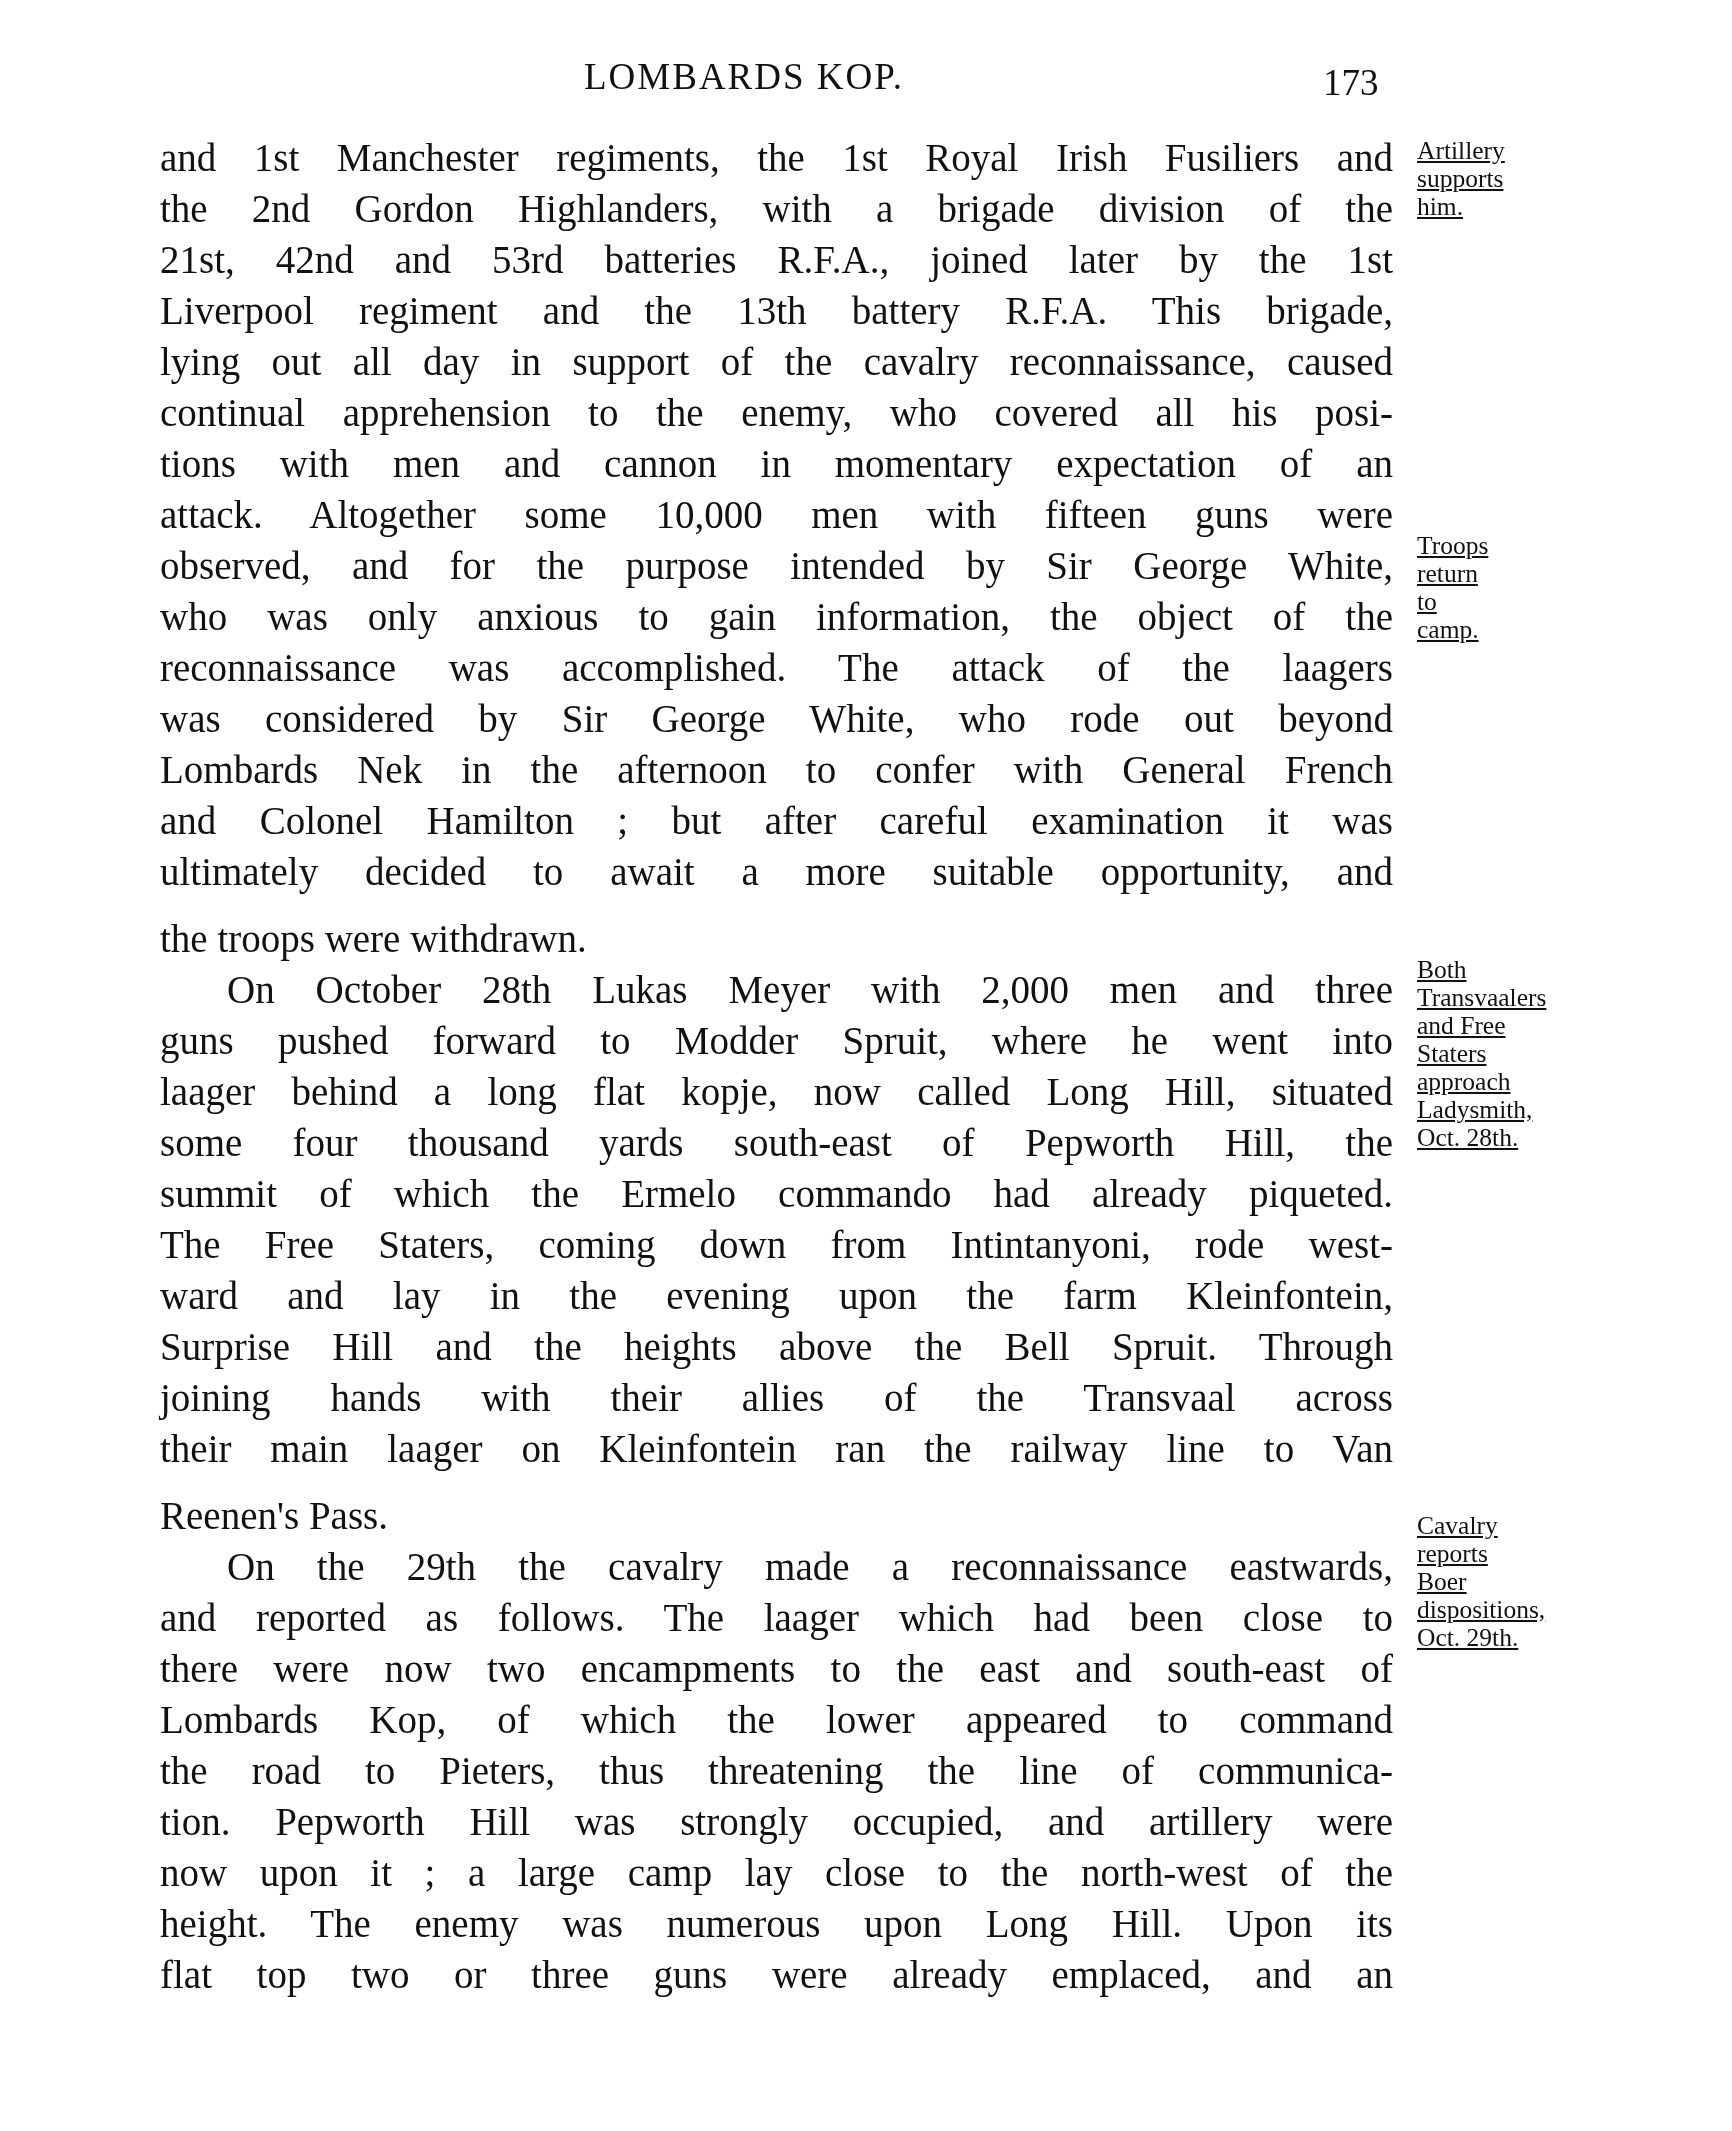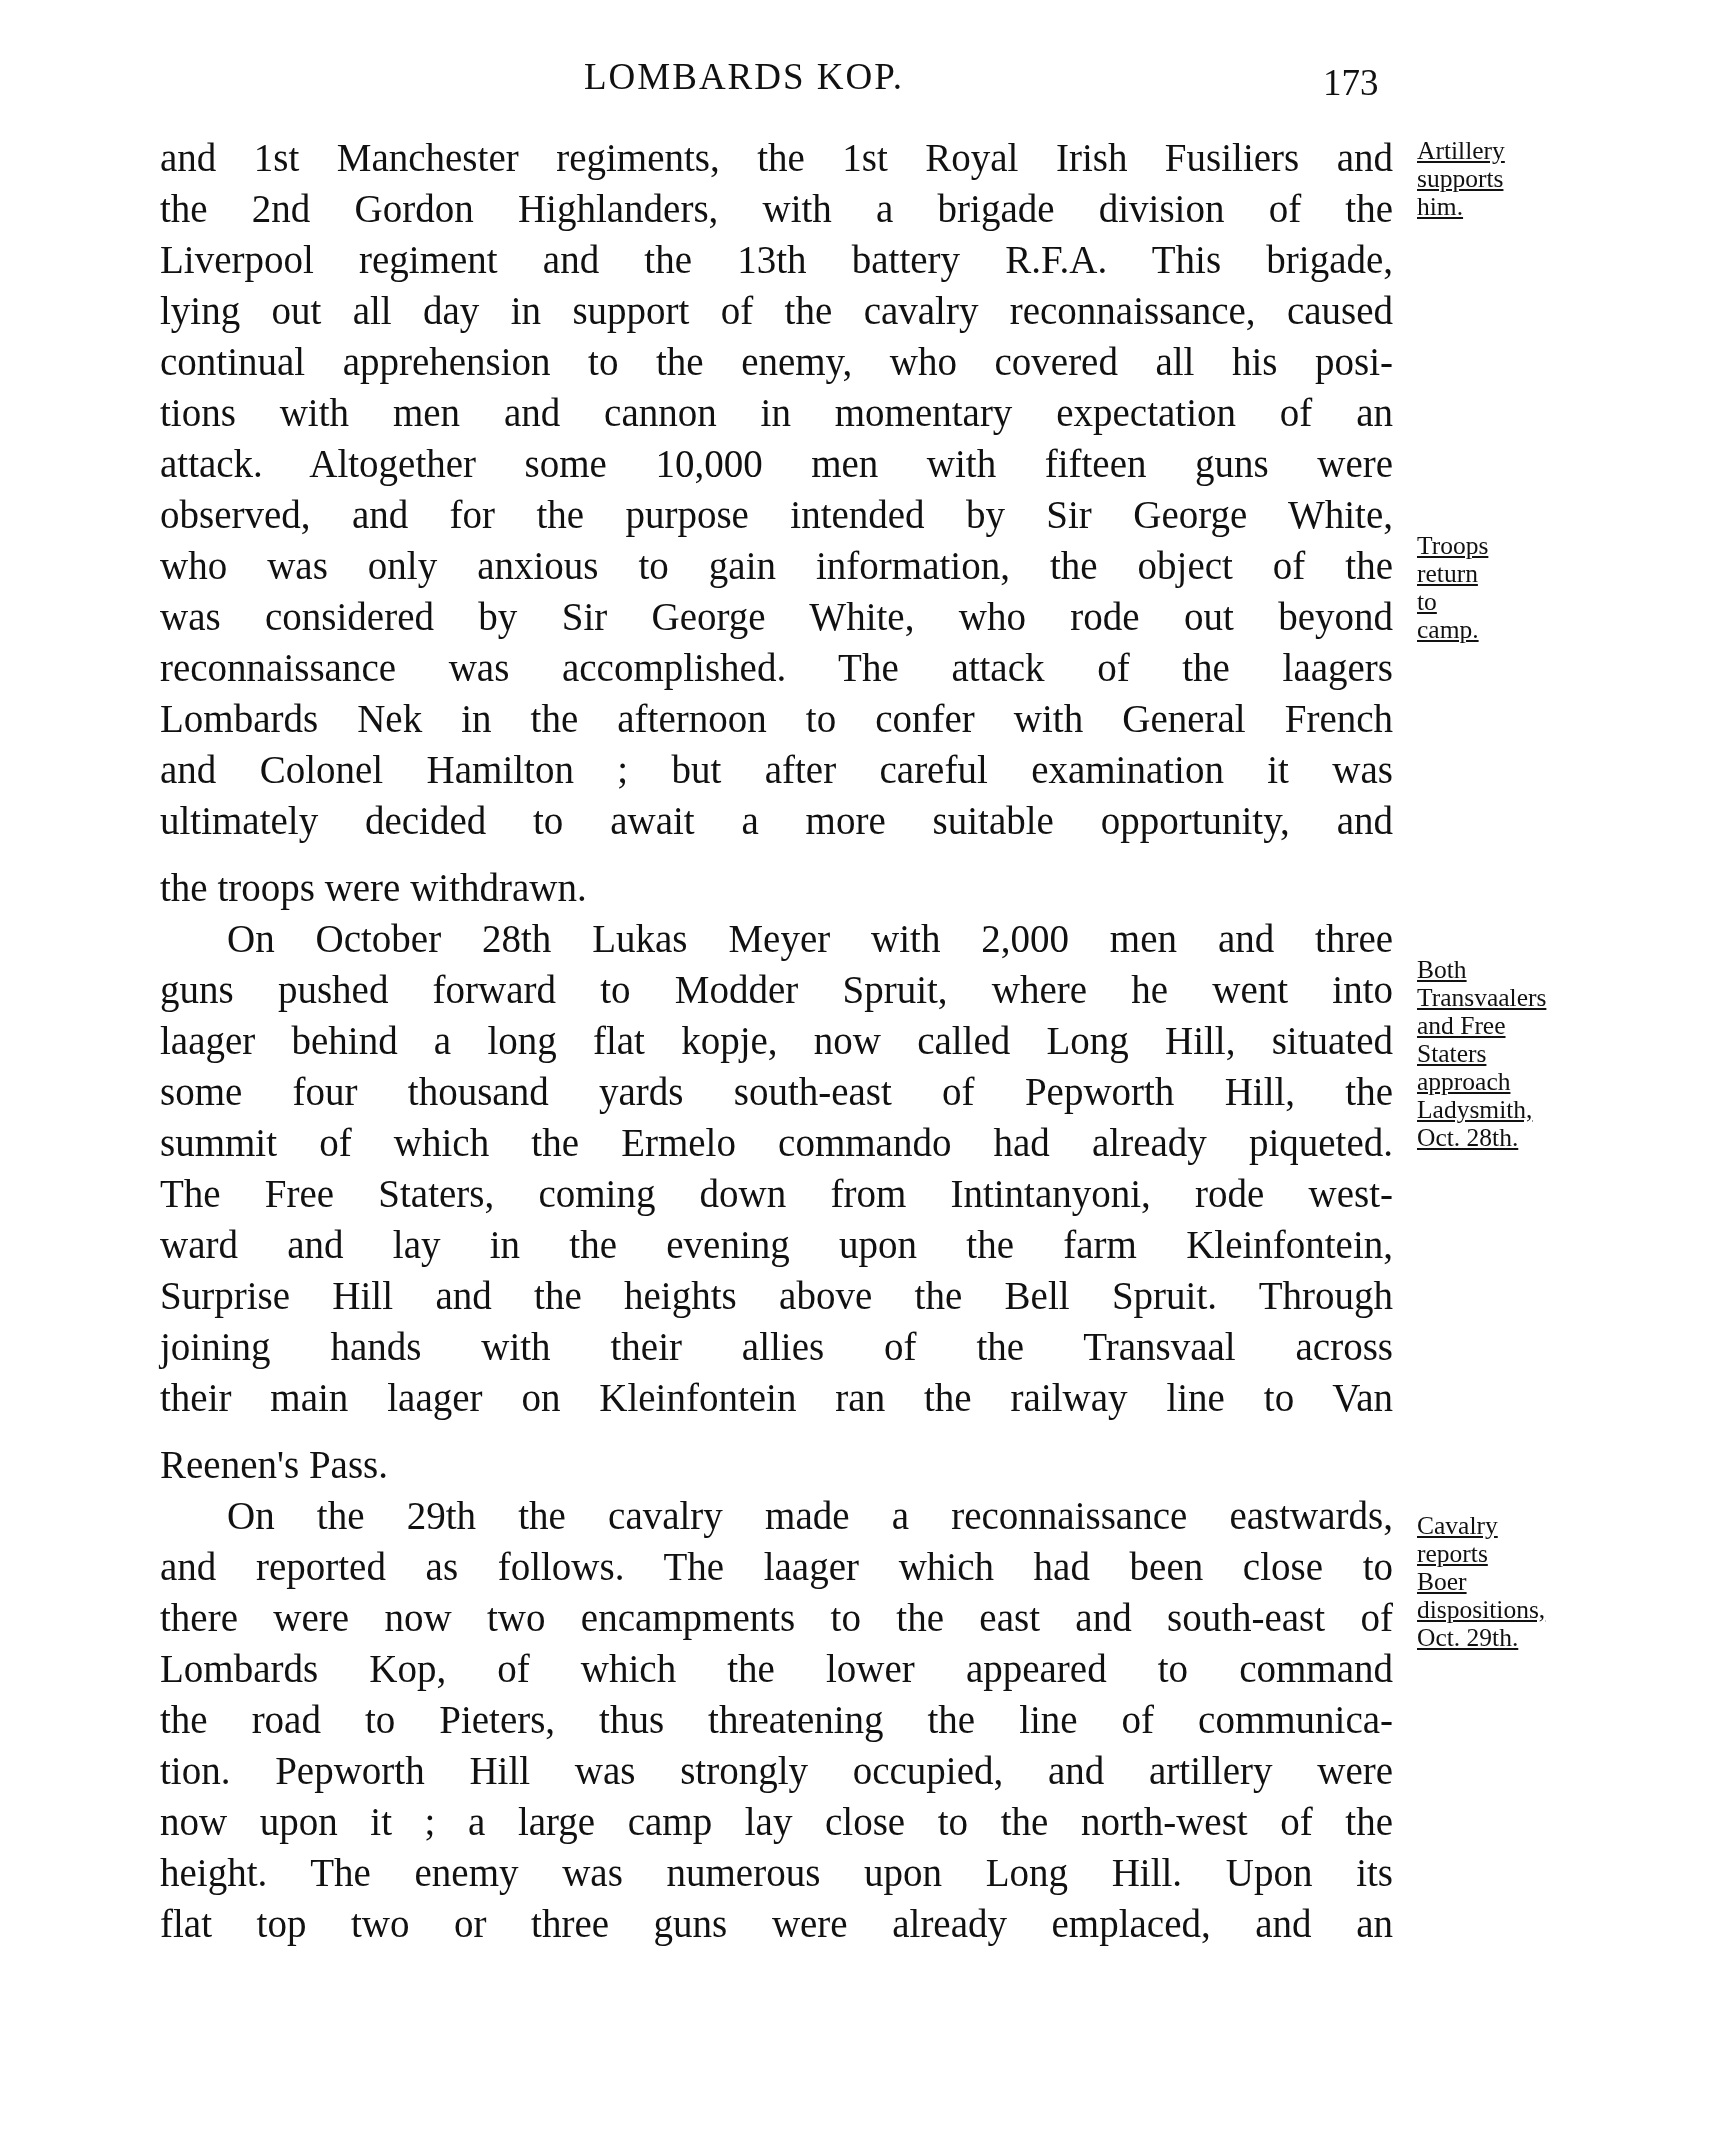--- a/index.html
+++ b/index.html
@@ -20,29 +20,30 @@
 <body>
 
 <div class="running-head">
   <span class="rh-title">LOMBARDS KOP.</span>
   <span class="rh-page">173</span>
 </div>
 
 <div class="body-col" id="body-col">
     <div class="line">and 1st Manchester regiments, the 1st Royal Irish Fusiliers and</div>
     <div class="line">the 2nd Gordon Highlanders, with a brigade division of the</div>
+    <div class="line">21st, 42nd and 53rd batteries R.F.A., joined later by the 1st</div>
     <div class="line">Liverpool regiment and the 13th battery R.F.A.  This brigade,</div>
     <div class="line">lying out all day in support of the cavalry reconnaissance, caused</div>
     <div class="line">continual apprehension to the enemy, who covered all his posi-</div>
     <div class="line">tions with men and cannon in momentary expectation of an</div>
     <div class="line">attack.  Altogether some 10,000 men with fifteen guns were</div>
     <div class="line">observed, and for the purpose intended by Sir George White,</div>
     <div class="line">who was only anxious to gain information, the object of the</div>
+    <div class="line">reconnaissance was accomplished.  The attack of the laagers</div>
     <div class="line">was considered by Sir George White, who rode out beyond</div>
-    <div class="line">reconnaissance was accomplished.  The attack of the laagers</div>
     <div class="line">Lombards Nek in the afternoon to confer with General French</div>
     <div class="line">and Colonel Hamilton ;  but after careful examination it was</div>
     <div class="line">ultimately decided to await a more suitable opportunity, and</div>
     <div class="line last">the troops were withdrawn.</div>
     <div class="line indent">On October 28th Lukas Meyer with 2,000 men and three</div>
     <div class="line">guns pushed forward to Modder Spruit, where he went into</div>
     <div class="line">laager behind a long flat kopje, now called Long Hill, situated</div>
     <div class="line">some four thousand yards south-east of Pepworth Hill, the</div>
     <div class="line">summit of which the Ermelo commando had already piqueted.</div>
     <div class="line">The Free Staters, coming down from Intintanyoni, rode west-</div>

